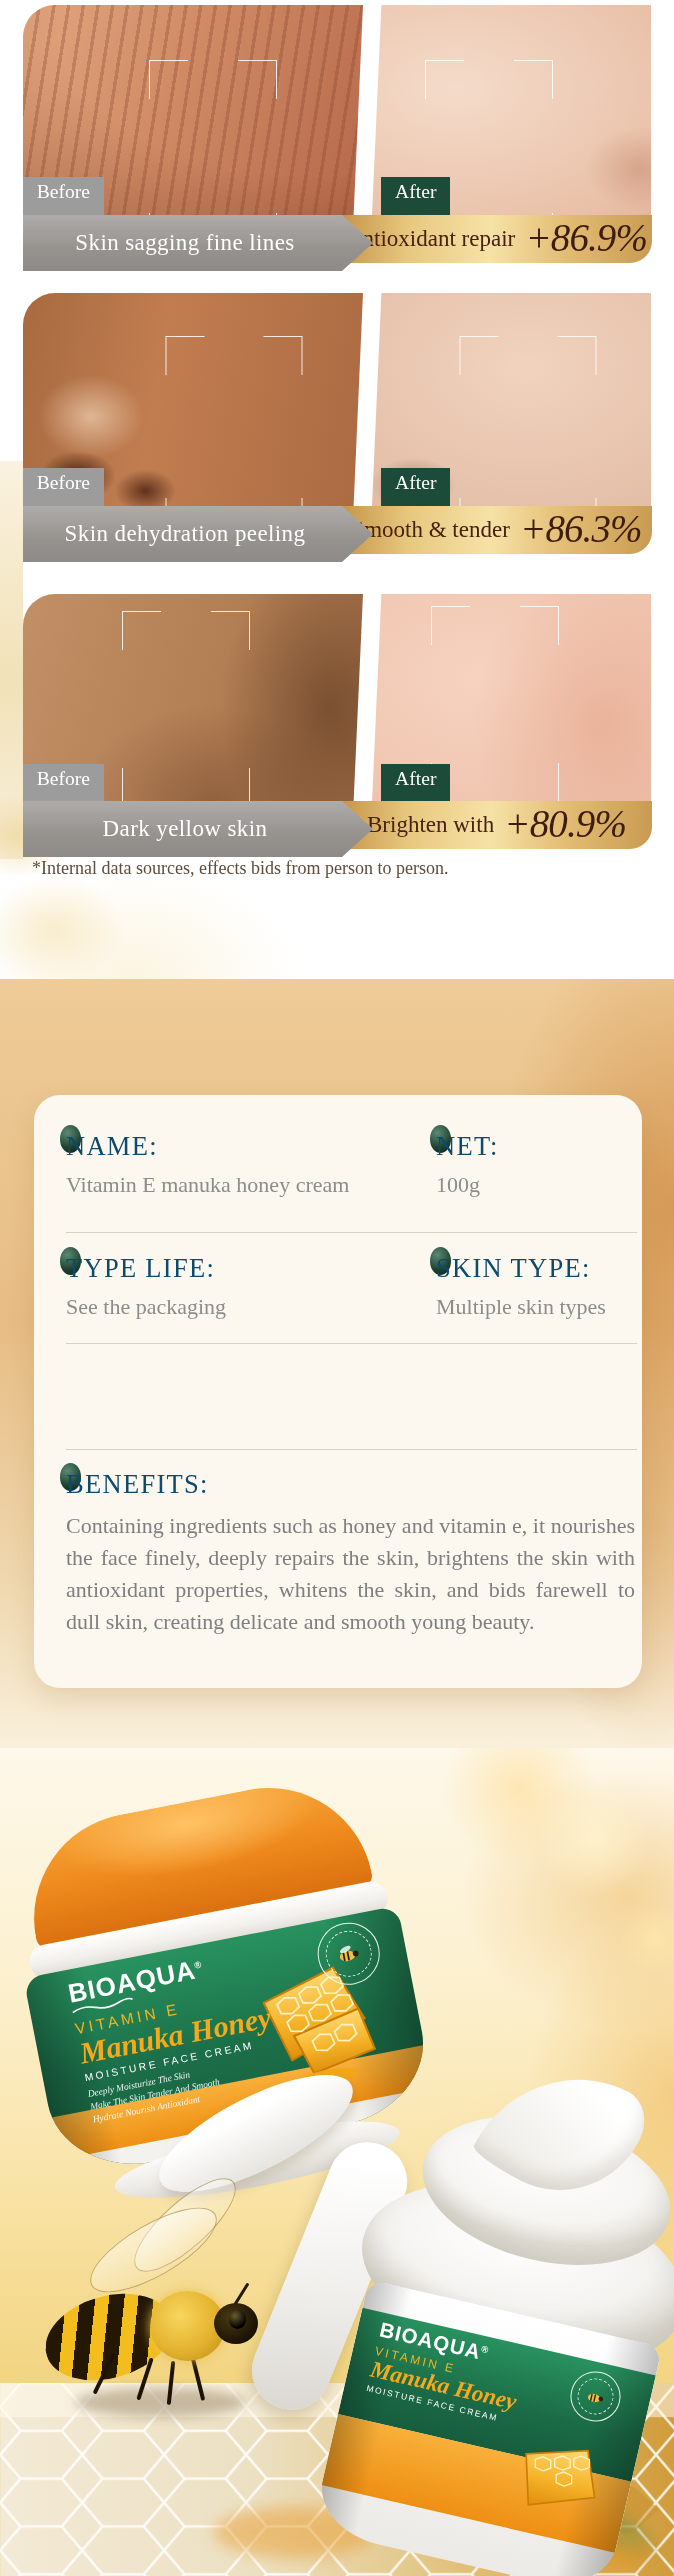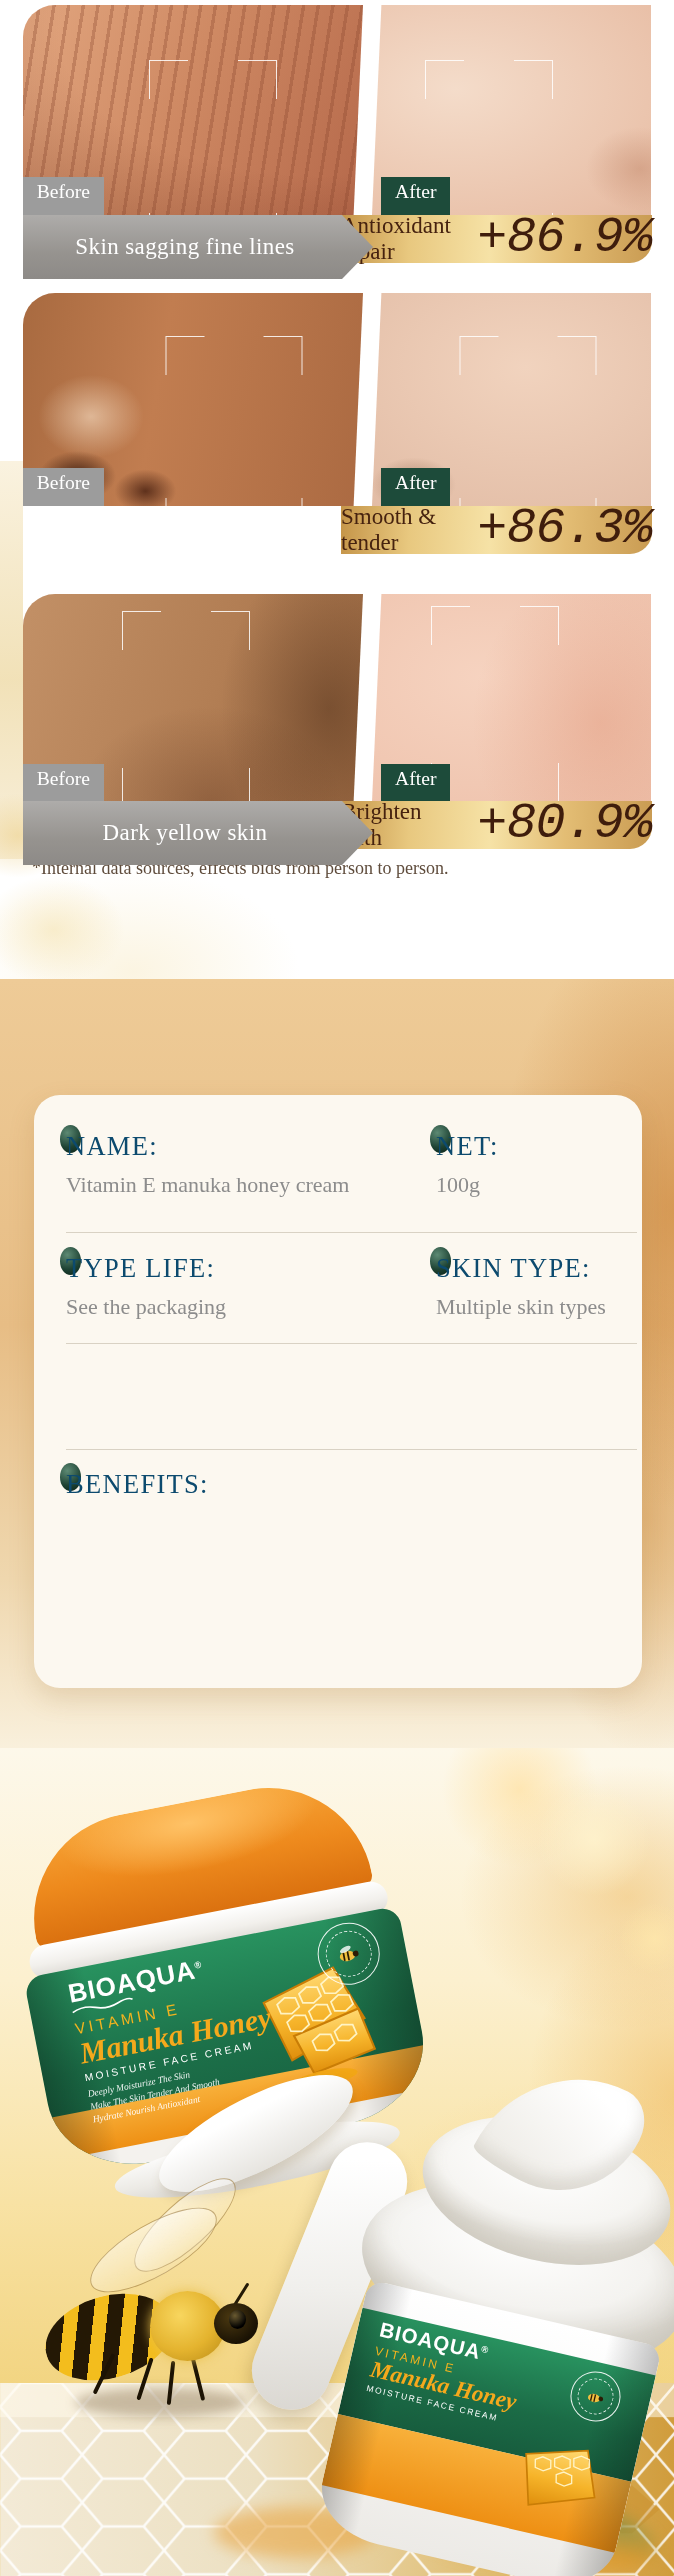--- a/index.html
+++ b/index.html
@@ -46,27 +46,27 @@
 
   .badge{position:absolute;bottom:0;height:38px;line-height:29px;padding:0 13.7px;
          font-size:19.6px;color:#fff;white-space:nowrap;}
   .badge.before{left:0;background:#9c9c9c;}
   .badge.after{left:9.4px;background:#1d4b3a;}
 
   .banner{position:absolute;left:23px;width:629px;height:48px;}
   .banner-gold{position:absolute;left:318px;right:0;top:0;height:48px;border-radius:0 0 22px 0;
       background:linear-gradient(92deg,#c59549 0%,#e8c87f 22%,#f6e2a6 48%,#e3bd74 72%,#c99b52 100%);
       display:flex;align-items:center;justify-content:center;gap:10.2px;}
-  .banner-gray{position:absolute;left:0;top:0;width:350px;height:64px;z-index:2;
+  .banner-gray{position:absolute;left:0;top:0;width:350px;height:56px;z-index:2;
       clip-path:polygon(0 0,calc(100% - 31px) 0,100% 50%,calc(100% - 31px) 100%,0 100%);
       background:linear-gradient(180deg,#aeacaa 0%,#96938f 60%,#8d8a87 100%);
       display:flex;align-items:center;justify-content:center;padding-right:26px;box-sizing:border-box;}
   .banner-gray span{font-size:23px;color:#fff;letter-spacing:0.4px;}
   .banner-gold .cap{font-size:23px;color:#46220f;}
-  .banner-gold .val{font-size:50px;font-style:italic;color:#3f1d0c;letter-spacing:-0.9px;margin-top:-3.4px;font-family:Liberation Mono, monospace;}
+  .banner-gold .val{font-size:39px;font-style:italic;color:#3f1d0c;letter-spacing:-0.9px;margin-top:-3.4px;}
 
   .footnote{position:absolute;left:32px;top:858px;font-size:18px;color:#5f4c3c;margin:0;}
 
   .hc-hint{position:absolute;left:0;top:773px;width:444px;height:209px;pointer-events:none;
       background:
        radial-gradient(77px 60px at 4% 30%,rgba(236,206,132,.55),rgba(0,0,0,0) 70%),
        radial-gradient(102px 77px at 12% 75%,rgba(243,222,163,.5),rgba(0,0,0,0) 70%),
        radial-gradient(222px 137px at 30% 95%,rgba(247,232,190,.45),rgba(0,0,0,0) 75%);}
   .left-strip{position:absolute;left:0;top:461px;width:23px;height:398px;opacity:.85;
       background:linear-gradient(180deg,#f9f0da,#efdcab 55%,#f7edd6);}
@@ -271,20 +271,23 @@
             <i class="br"></i>
           </div>
         <div class="badge after">After</div>
       </div>
     </div>
     <div class="banner" style="top:506px">
       <div class="banner-gold">
         <span class="cap">Smooth &amp; tender</span>
         <span class="val">+86.3%</span>
       </div>
+      <div class="banner-gray">
+        <span>Skin dehydration peeling</span>
+      </div>
     </div>
   </section>
 
   <section>
     <div class="photos" style="top:594px;height:208px">
       <div class="photo left skin-a3">
         <div class="frame" style="left:48%;top:8%;width:128px;height:196px">
             <i class="tl"></i>
             <i class="tr"></i>
             <i class="bl"></i>
@@ -336,20 +339,21 @@
       <div class="lab"><span class="dot"></span><span class="txt">SKIN TYPE:</span></div>
       <div class="val">Multiple skin types</div>
     </div>
     <div class="divider" style="top:248px"></div>
 
     <div class="divider" style="top:354px"></div>
 
     <div class="fld" style="left:32px;top:374px">
       <div class="lab"><span class="dot"></span><span class="txt">BENEFITS:</span></div>
     </div>
+    <p class="benefits-p">Containing ingredients such as honey and vitamin e, it nourishes the face finely, deeply repairs the skin, brightens the skin with antioxidant properties, whitens the skin, and bids farewell to dull skin, creating delicate and smooth young beauty.</p>
   </div>
 
   <div class="product-bg"></div>
   <div class="bokeh"></div>
 
   <div class="floor">
     <svg width="675" height="193" viewBox="0 0 790 226">
       <defs>
         <linearGradient id="fg" x1="0" y1="0" x2="1" y2="0">
           <stop offset="0" stop-color="#f3ead6"></stop>

